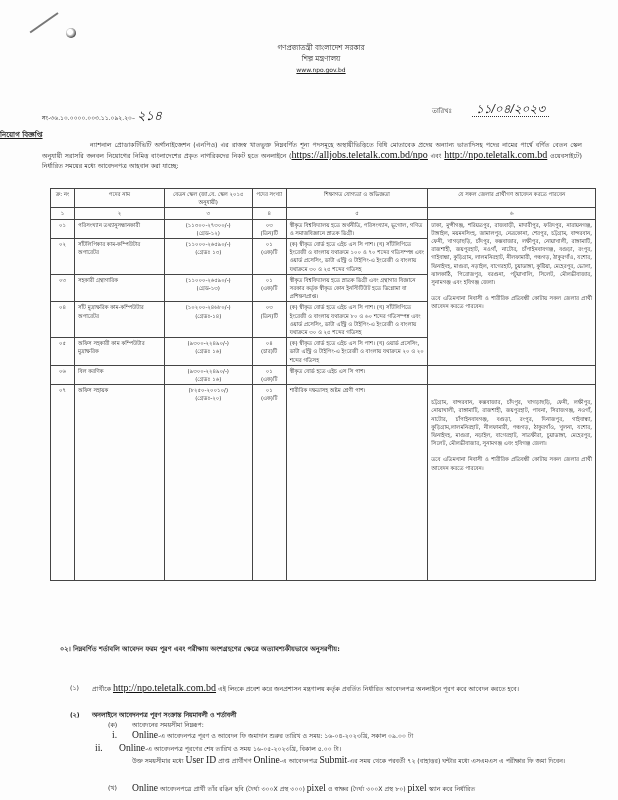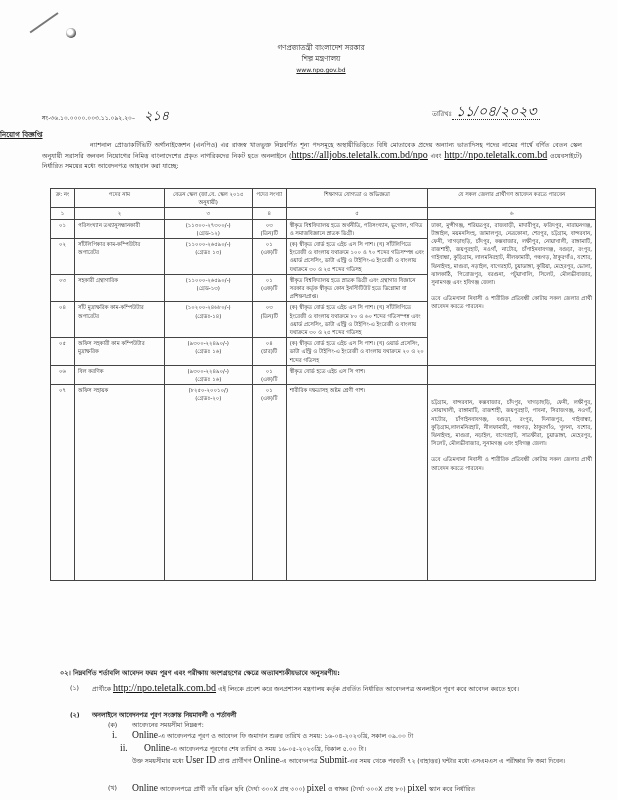--- a/index.html
+++ b/index.html
@@ -3,33 +3,33 @@
 <meta charset="utf-8">
 <style>
   html, body { margin:0; padding:0; background:#fff; }
   body { width:618px; height:800px; overflow:hidden; position:relative; font-family:"DejaVu Sans", sans-serif; color:#1a1a1a; }
   .page { position:absolute; left:0; top:0; width:618px; height:800px; background:#fdfdfd; }
   .pin { position:absolute; left:24px; top:12px; width:34px; height:2px; background:#777; transform:rotate(-35deg); transform-origin:right center; }
   .pin-head { position:absolute; left:66px; top:28px; width:10px; height:10px; border-radius:50%; background:radial-gradient(circle at 40% 40%, #fff 30%, #222 80%); }
   .header { position:absolute; left:12px; top:42px; width:618px; text-align:center; font-size:7.2px; line-height:11px; }
   .header .url { text-decoration:underline; font-size:6px; }
   .memo { position:absolute; left:42px; top:106px; font-size:6px; }
-  .memo .hand { font-size:13px; font-family:"DejaVu Serif", serif; font-style:italic; margin-left:9px; }
+  .memo .hand { font-size:13px; font-family:"DejaVu Serif", serif; font-style:italic; margin-left:2px; }
   .date { position:absolute; left:432px; top:100px; font-size:6.5px; }
-  .date .hand { font-size:14px; font-family:Liberation Serif, serif; font-style:italic; border-bottom:1px dotted #333; padding:0 4px; }
+  .date .hand { font-size:12px; font-family:Liberation Sans, sans-serif; font-style:italic; border-bottom:1px dotted #333; padding:0 4px;margin-left:20px; }
   .title { position:absolute; left:0; top:129px; width:618px; text-align:left; font-size:7px; font-weight:bold; text-decoration:underline; }
   .intro { position:absolute; left:42px; top:140px; width:540px; font-size:6.3px; line-height:10px; text-align:justify; }
   .intro .ind { padding-left:48px; }
   .intro a { color:#111; text-decoration:underline; font-family:"Liberation Serif", serif; font-size:10px; }
   table.jobs { position:absolute; left:50px; top:188px; width:546px; border-collapse:collapse; font-size:5.4px; line-height:8.2px; }
   table.jobs td, table.jobs th { border:1px solid #444; padding:1px 3px; vertical-align:top; font-weight:normal; }
   table.jobs th { text-align:center; }
   table.jobs .c { text-align:center; }
   table.jobs .num td { text-align:center; }
-  .sec2 { position:absolute; left:60px; top:668px; font-size:6.5px; font-weight:bold; }
+  .sec2 { position:absolute; left:60px; top:644px; font-size:6.5px; font-weight:bold; }
   .rule { position:absolute; font-size:6.2px; line-height:9px; }
   .rule .big { font-family:"Liberation Serif", serif; font-size:9.6px; }
   .rule a { color:#111; text-decoration:underline; font-family:"Liberation Serif", serif; font-size:10px; }
   .bold { font-weight:bold; }
 </style>
 </head>
 <body>
 
 <div class="page">
   <div class="pin"></div>
@@ -201,21 +201,21 @@
   <div class="rule" style="left:108px; top:720px;">
     <span>(ক)</span>
     <span style="position:absolute; left:24px; white-space:nowrap;">আবেদনের সময়সীমা নিম্নরূপ:</span>
   </div>
 
   <div class="rule" style="left:112px; top:730px; width:480px;">
     <span class="big">i.</span>
     <span style="position:absolute; left:20px; white-space:nowrap;"><span class="big">Online</span><span>-এ আবেদনপত্র পূরণ ও আবেদন ফি জমাদান শুরুর তারিখ ও সময়: ১৬-০৪-২০২৩খ্রি, সকাল ০৯.০০ টা</span></span>
   </div>
 
-  <div class="rule" style="left:120px; top:743px; width:480px;">
+  <div class="rule" style="left:95px; top:743px; width:480px;">
     <span class="big">ii.</span>
     <span style="position:absolute; left:24px; white-space:nowrap;"><span class="big">Online</span><span>-এ আবেদনপত্র পূরণের শেষ তারিখ ও সময় ১৬-০৫-২০২৩খ্রি, বিকাল ৫.০০ টা।</span></span>
   </div>
 
   <div class="rule" style="left:132px; top:755px; width:455px;">
     <span>উক্ত সময়সীমার মধ্যে </span><span class="big">User ID</span><span> প্রাপ্ত প্রার্থীগণ </span><span class="big">Online</span><span>-এ আবেদনপত্র </span><span class="big">Submit</span><span>-এর সময় থেকে পরবর্তী ৭২ (বাহাত্তর) ঘন্টার মধ্যে এসএমএস এ পরীক্ষার ফি জমা দিবেন।</span>
   </div>
 
   <div class="rule" style="left:108px; top:783px; width:500px;">
     <span>(খ)</span>

